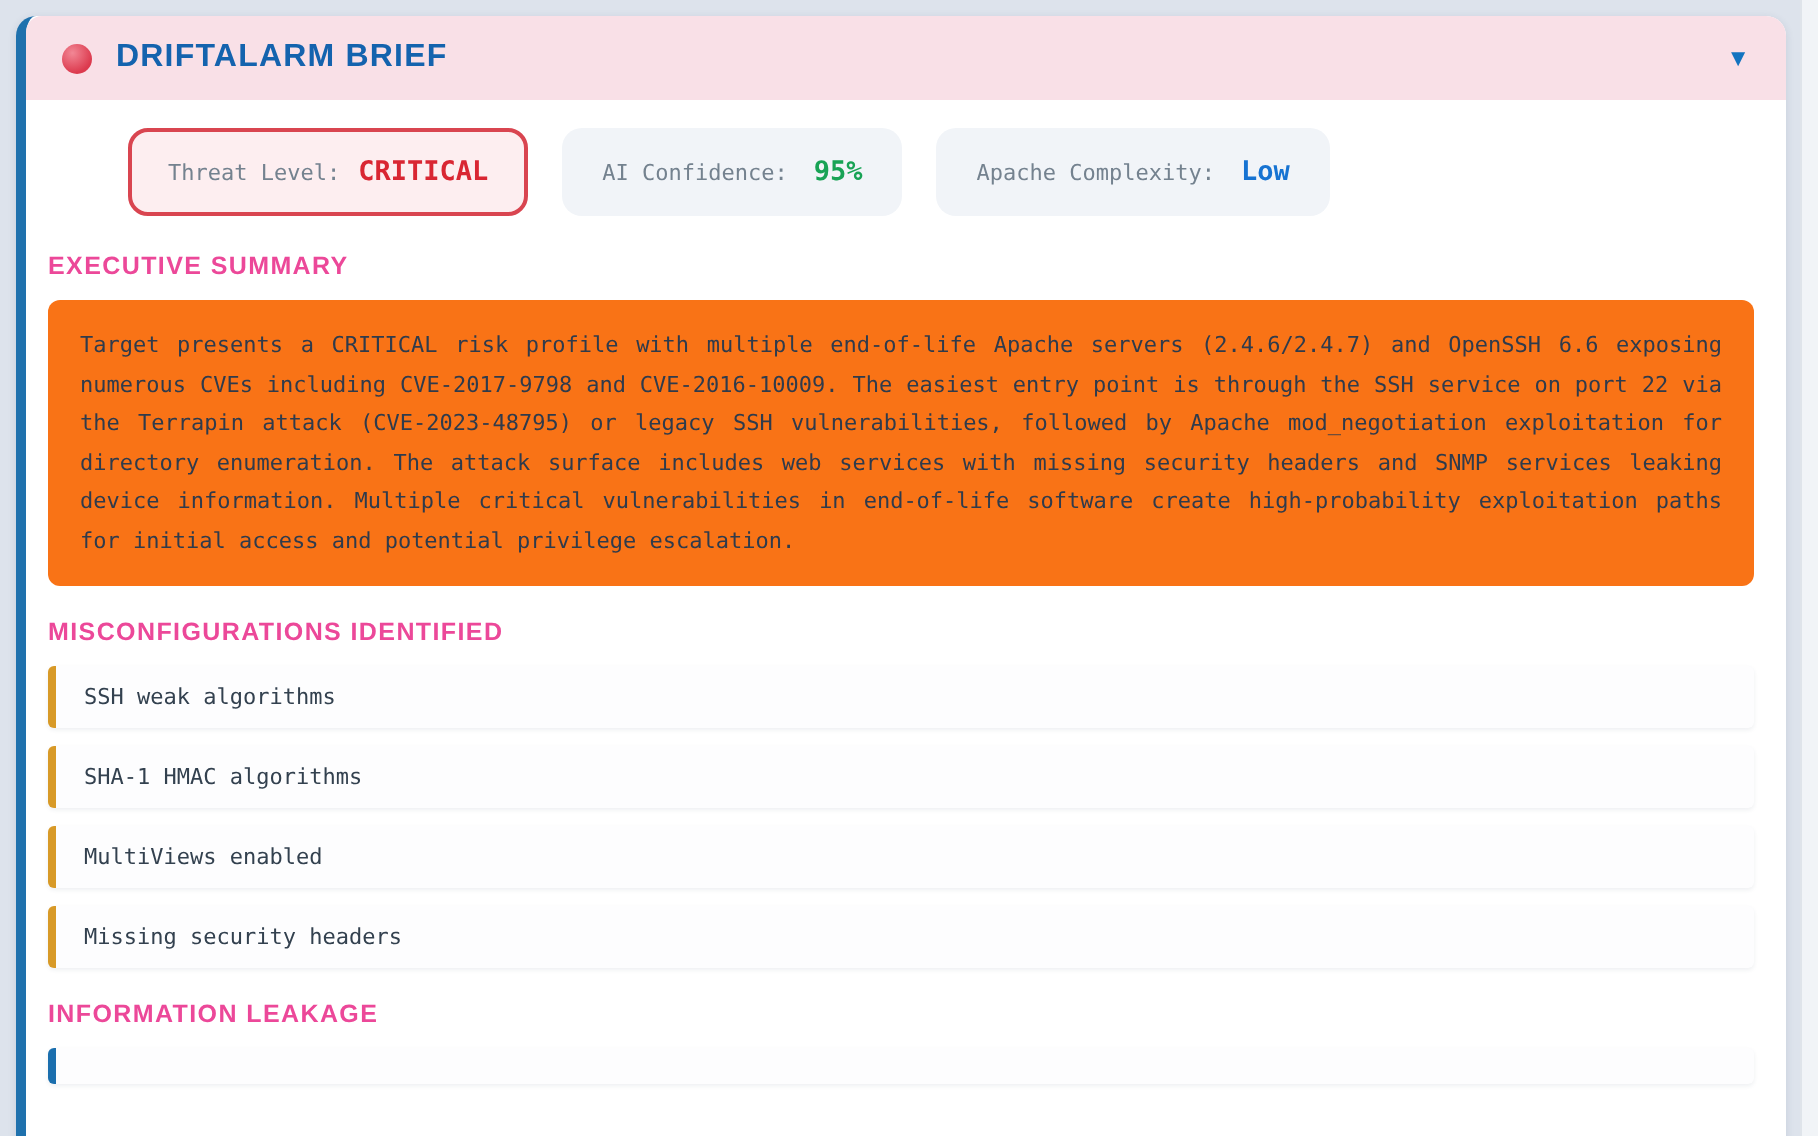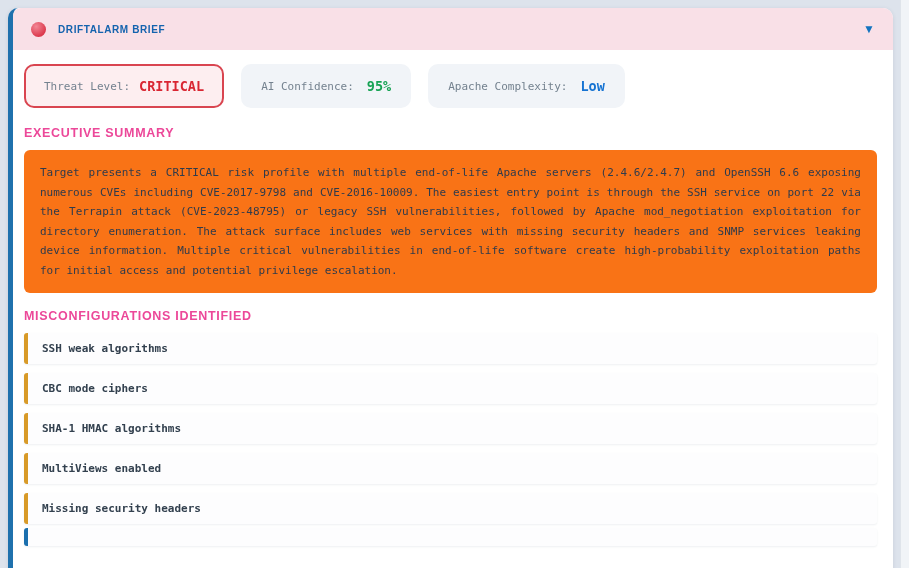--- a/index.html
+++ b/index.html
@@ -34,21 +34,21 @@
     cursor: pointer;
   }
   .status-dot {
     width: 15px; height: 15px;
     border-radius: 50%;
     background: radial-gradient(circle at 35% 30%, #f28795, #dc3a4e 70%);
     margin-right: 12px;
     flex: 0 0 auto;
   }
   .brief-title {
-    font-size: 10px; font-weight: bold;
+    font-size: 16px; font-weight: bold;
     color: #1463ae;
     letter-spacing: 0.6px;
   }
   .collapse-chevron {
     margin-left: auto;
     color: #1374c0;
     font-size: 12px;
     line-height: 1;
   }
   .brief-body { padding: 14px 16px 20px 11px; }
@@ -56,21 +56,21 @@
   
   .stat-row { display: flex; gap: 17px; margin: 0 0 18px 0; }
   .stat-box {
     display: flex; align-items: center; gap: 9px;
     padding: 12px 18px;
     border-radius: 10px;
     font-family: "DejaVu Sans Mono", monospace;
   }
   .stat-label { font-size: 11px; color: #74828f; }
   .stat-value { font-size: 13.5px; font-weight: bold; }
-  .stat-threat { background: #fdeef0; border: 2px solid #d94550; }
+  .stat-threat { background: #fdeef0; border: 2px solid #d94550; margin-left: 40px; }
   .stat-threat .stat-value { color: #d92632; text-align: center; }
   .stat-plain { background: #f1f4f8; border: 2px solid transparent; gap: 13px; }
   .stat-confidence .stat-value { color: #18a355; }
   .stat-complexity .stat-value { color: #1673d2; }
 
   
   .section-heading {
     font-size: 12.5px; font-weight: bold;
     color: #ec4899;
     letter-spacing: 0.7px;
@@ -93,21 +93,20 @@
   
   .finding-list { display: flex; flex-direction: column; gap: 9px; margin-bottom: 4px; }
   .finding-item {
     background: #fdfdfe;
     border-radius: 3px;
     box-shadow: 0 1px 2px rgba(40,60,90,0.08);
     padding: 9px 14px;
     font-family: "DejaVu Sans Mono", monospace;
     font-size: 11px;
     color: #33414f;
-    font-weight: bold;
   }
   .finding-warn { border-left: 4px solid #d89a28; }
   .finding-info { border-left: 4px solid #1b6fae; }
 </style>
 </head>
 <body>
 
 <div class="scroll-track"></div>
 
 <div class="brief-card">
@@ -134,24 +133,24 @@
         <span class="stat-value">Low</span>
       </div>
     </div>
 
     <div class="section-heading">EXECUTIVE SUMMARY</div>
     <div class="summary-box">Target presents a CRITICAL risk profile with multiple end-of-life Apache servers (2.4.6/2.4.7) and OpenSSH 6.6 exposing numerous CVEs including CVE-2017-9798 and CVE-2016-10009. The easiest entry point is through the SSH service on port 22 via the Terrapin attack (CVE-2023-48795) or legacy SSH vulnerabilities, followed by Apache mod_negotiation exploitation for directory enumeration. The attack surface includes web services with missing security headers and SNMP services leaking device information. Multiple critical vulnerabilities in end-of-life software create high-probability exploitation paths for initial access and potential privilege escalation.</div>
 
     <div class="section-heading">MISCONFIGURATIONS IDENTIFIED</div>
     <div class="finding-list">
         <div class="finding-item finding-warn"><span>SSH weak algorithms</span></div>
-        <div class="finding-item finding-warn"><span>CBC mode ciphers</span></div>
         <div class="finding-item finding-warn"><span>SHA-1 HMAC algorithms</span></div>
         <div class="finding-item finding-warn"><span>MultiViews enabled</span></div>
         <div class="finding-item finding-warn"><span>Missing security headers</span></div>
       </div>
 
+    <div class="section-heading">INFORMATION LEAKAGE</div>
     <div class="finding-list">
         <div class="finding-item finding-info"></div>
       </div>
 
   </div>
 </div>
 
 </body></html>

